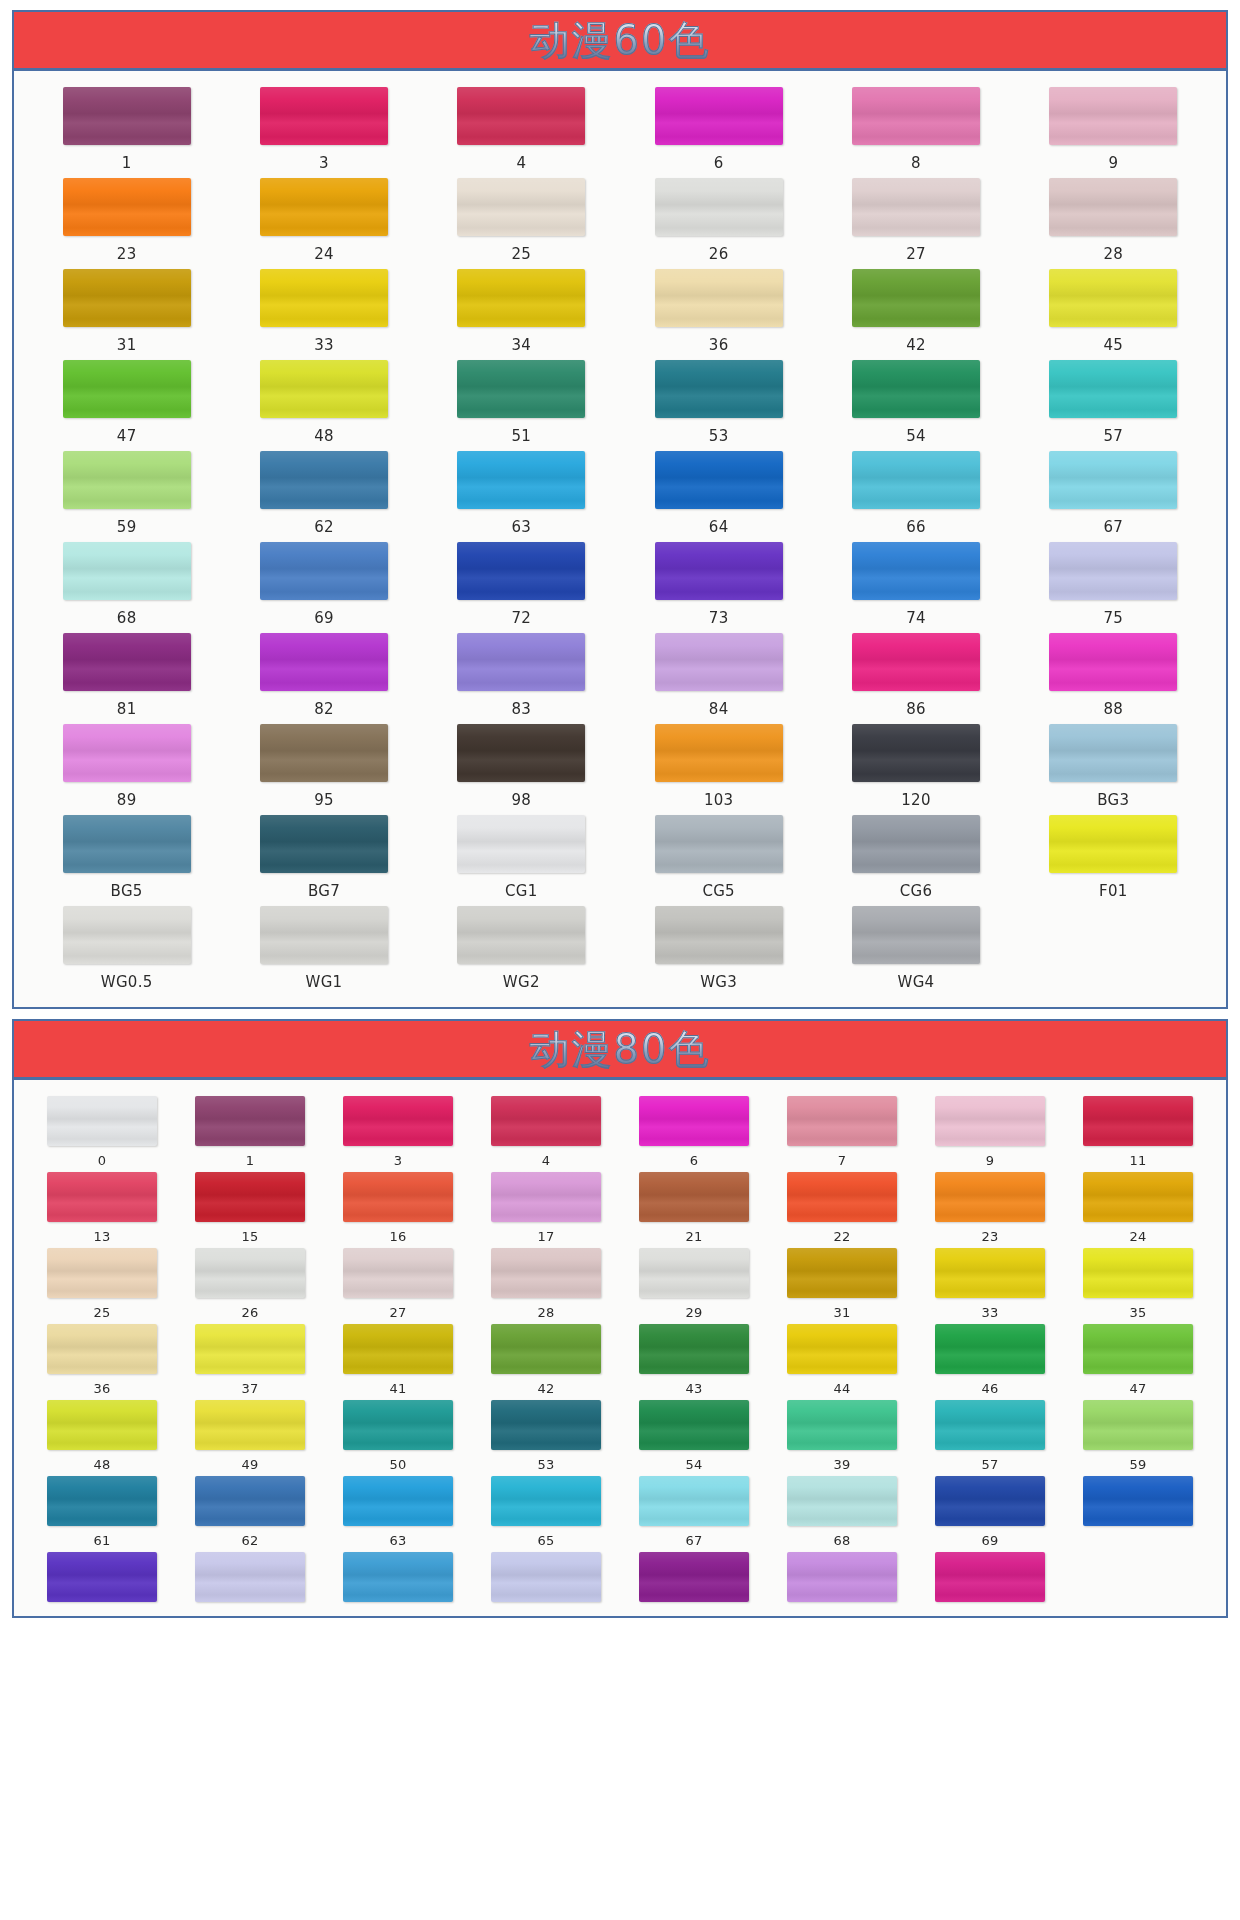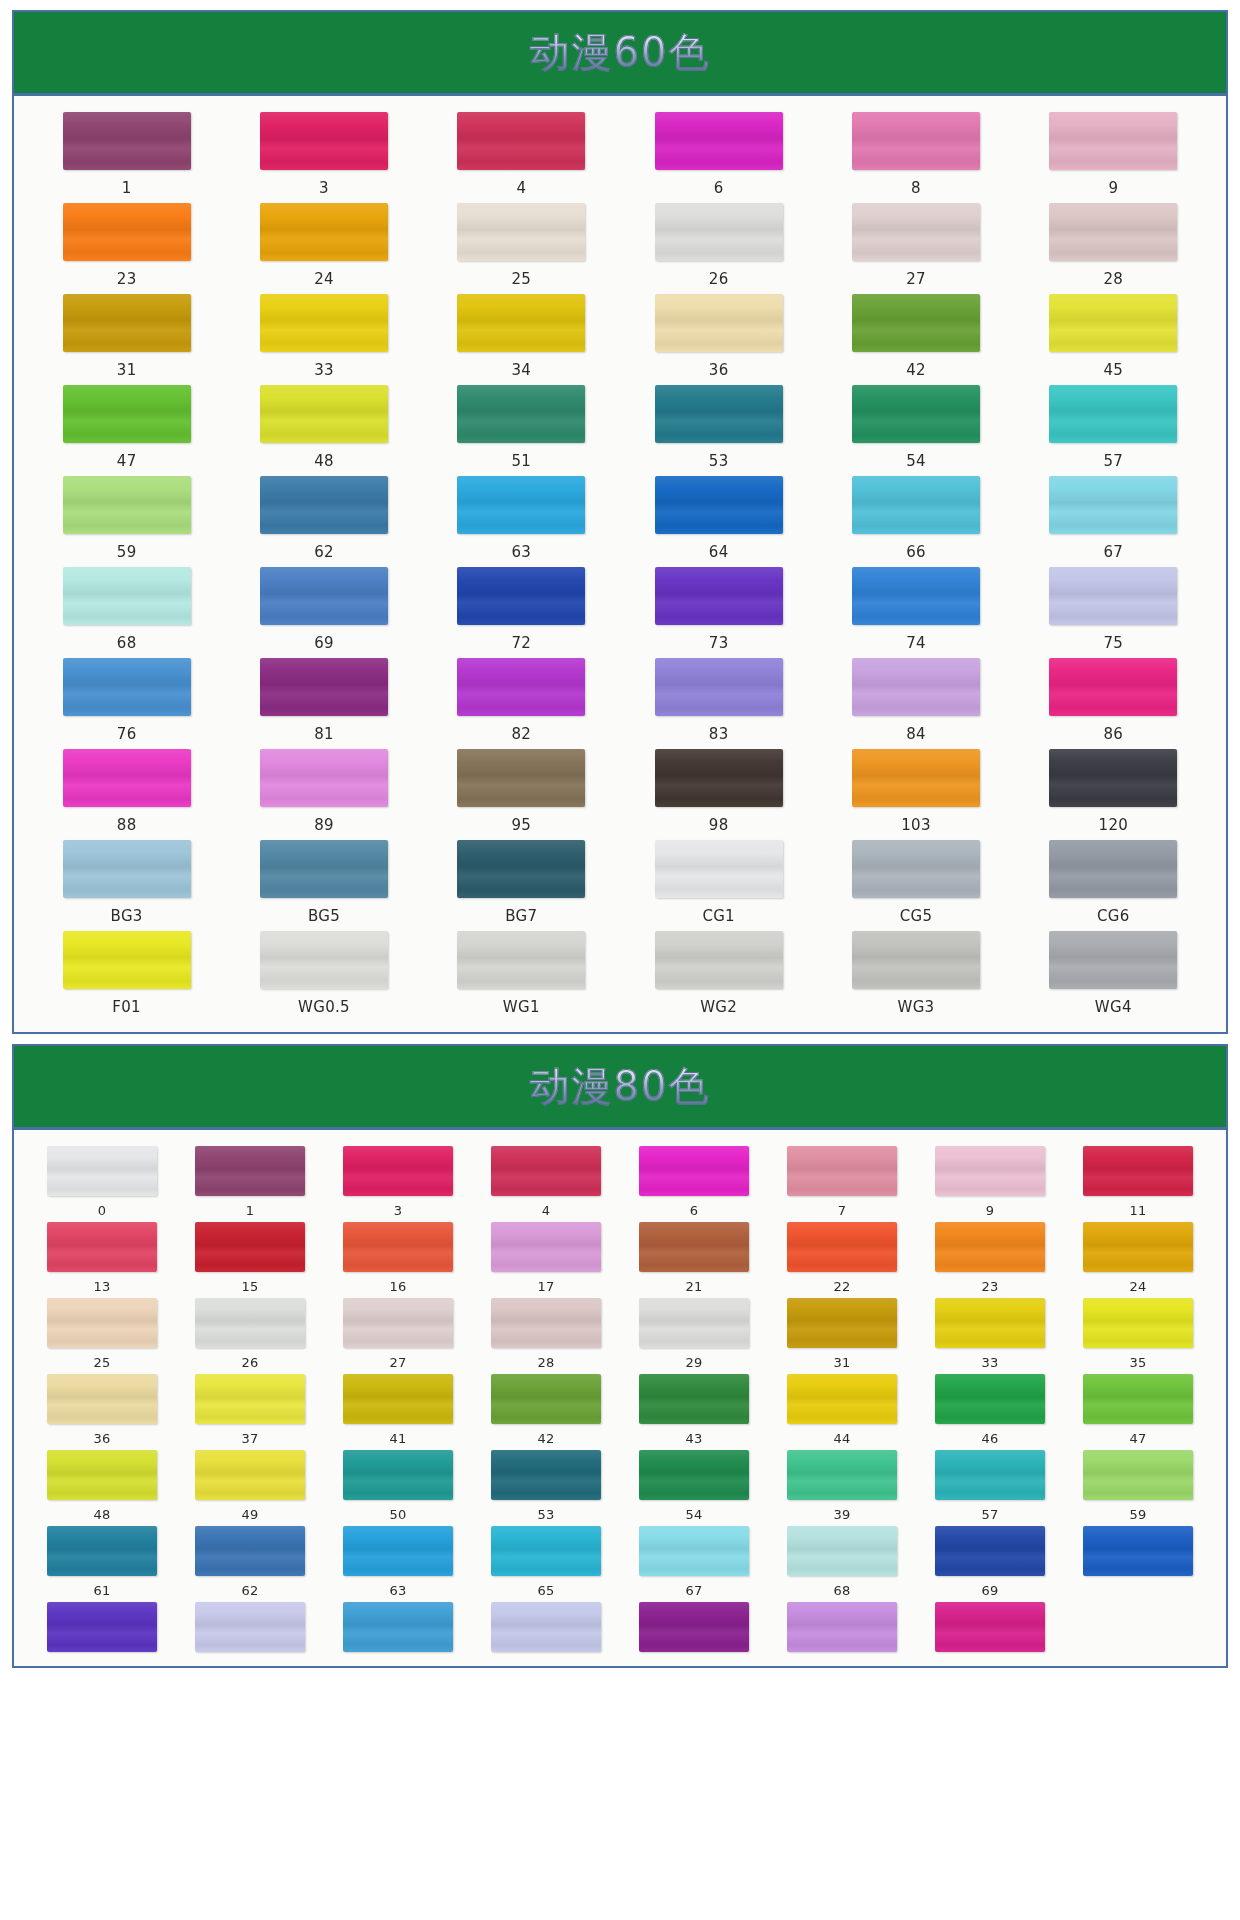--- a/index.html
+++ b/index.html
@@ -10,25 +10,25 @@
   }
   body { padding: 0; }
 
   .chart-panel {
     margin: 10px 12px 0 12px;
     border: 2px solid #4a6fa5;
     background: #ffffff;
   }
   .panel-header {
     border-bottom: 3px solid #4a6fa5;
-    height: 84px;
+    height: 59px;
     display: flex;
     align-items: center;
     justify-content: center;
-    background: #15803d;
+    background: #ef4444;
   }
   .panel-title {
     font-size: 40px;
     font-weight: 400;
     letter-spacing: 2px;
     color: transparent;
     background-image: linear-gradient(180deg,#e8edf4 0%,#cfd9e8 30%,#8fa3c0 55%,#6d83a6 75%,#46597d 100%);
     -webkit-background-clip: text;
     background-clip: text;
     -webkit-text-stroke: 1px #5a6f93;
@@ -238,24 +238,20 @@
           </div>
           <div class="swatch-cell">
             <div class="swatch-chip" style="background: rgb(47, 129, 214);"></div>
             <div class="swatch-label">74</div>
           </div>
           <div class="swatch-cell">
             <div class="swatch-chip" style="background: rgb(194, 197, 232);"></div>
             <div class="swatch-label">75</div>
           </div>
           <div class="swatch-cell">
-            <div class="swatch-chip" style="background: rgb(71, 144, 208);"></div>
-            <div class="swatch-label">76</div>
-          </div>
-          <div class="swatch-cell">
             <div class="swatch-chip" style="background: rgb(139, 44, 131);"></div>
             <div class="swatch-label">81</div>
           </div>
           <div class="swatch-cell">
             <div class="swatch-chip" style="background: rgb(180, 54, 207);"></div>
             <div class="swatch-label">82</div>
           </div>
           <div class="swatch-cell">
             <div class="swatch-chip" style="background: rgb(143, 128, 216);"></div>
             <div class="swatch-label">83</div>

